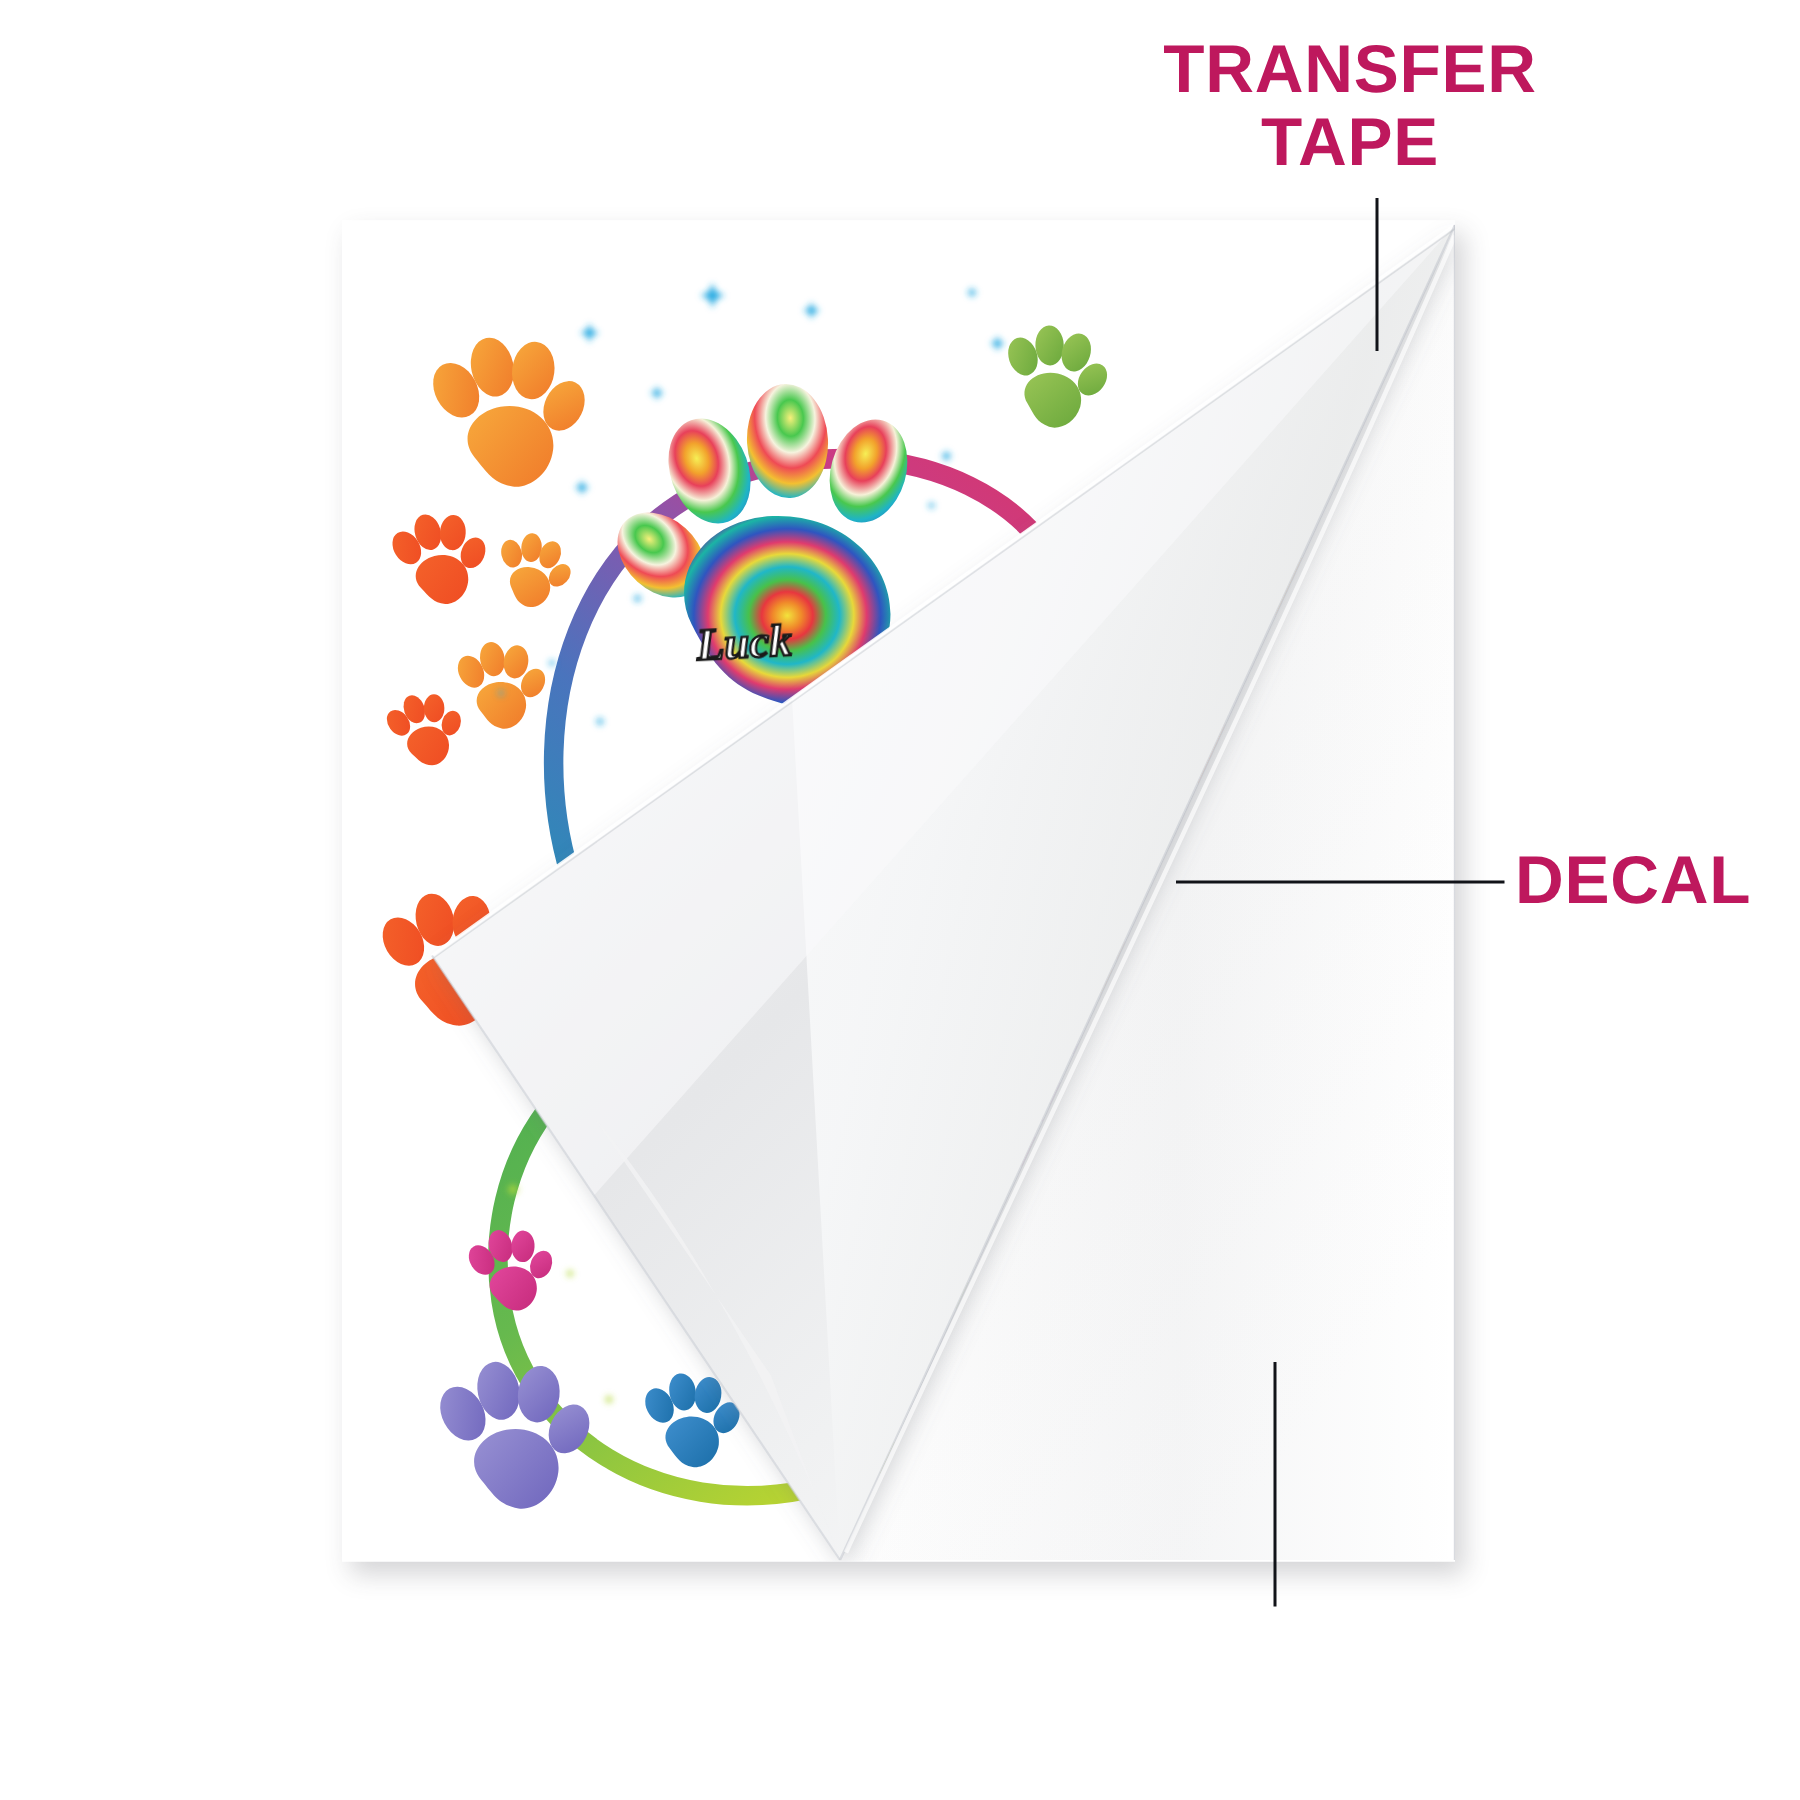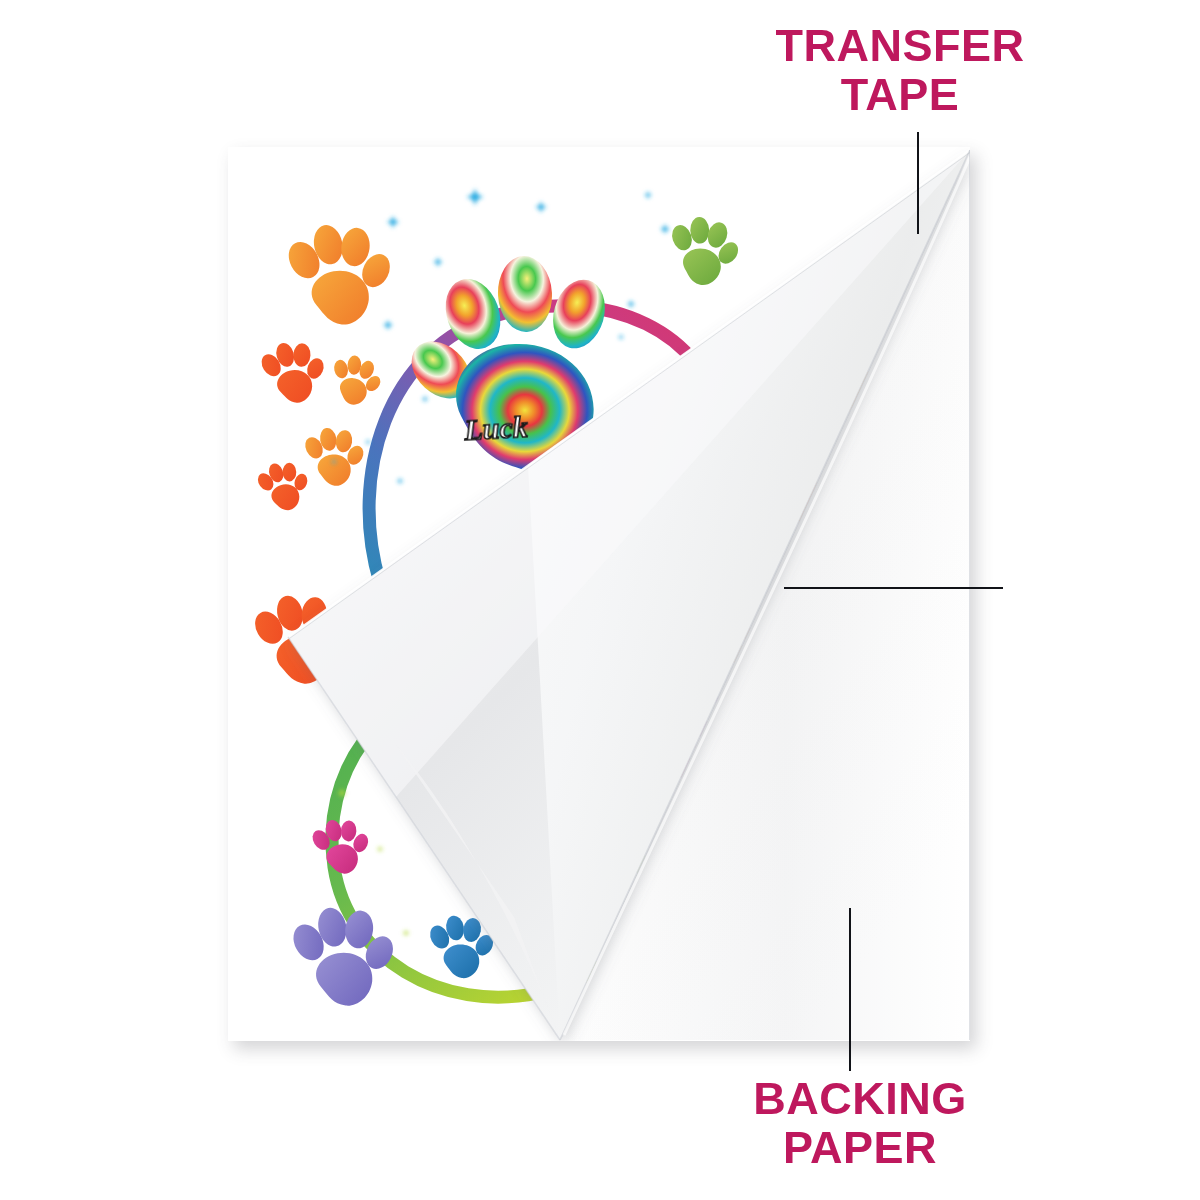--- a/index.html
+++ b/index.html
@@ -507,18 +507,17 @@
   </div>
 
   <div class="leader" id="leader-transfer-tape"></div>
   <div class="leader" id="leader-decal"></div>
   <div class="leader" id="leader-backing-paper"></div>
 
   <div id="label-wrap">
     <div class="callout-label" id="label-transfer-tape">TRANSFER
 TAPE</div>
 
-
-    <div class="callout-label" id="label-backing-paper">BACKING
-PAPER</div>
+    <div class="callout-label" id="label-decal">DECAL</div>
+
   </div>
 
 </div>
 
 </body></html>

